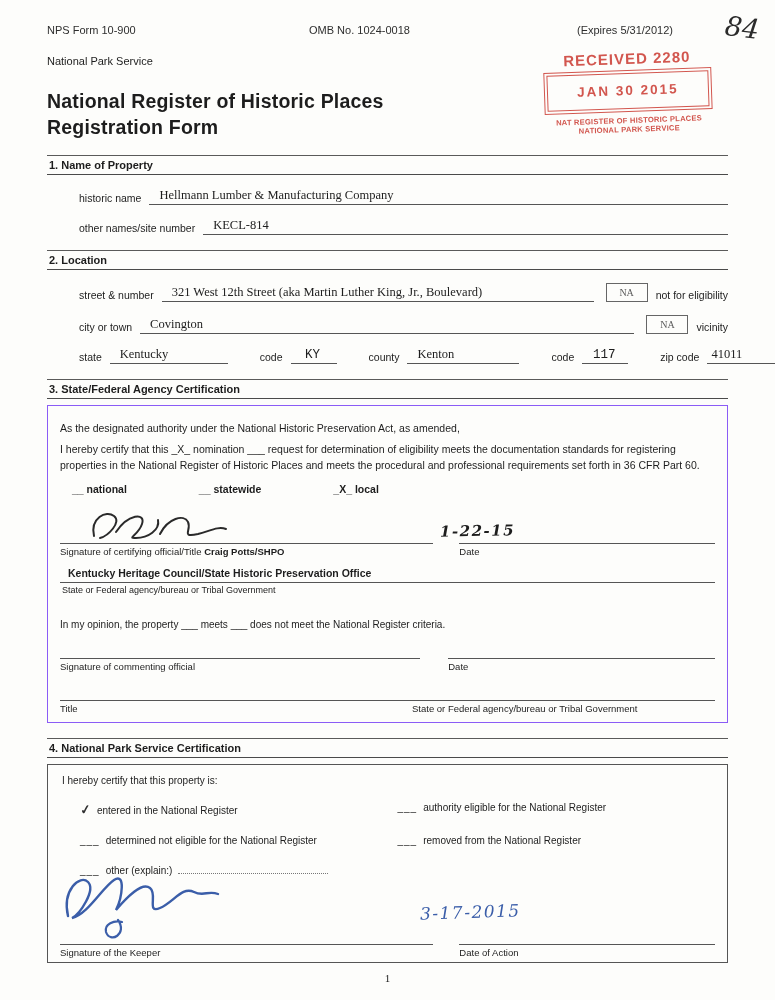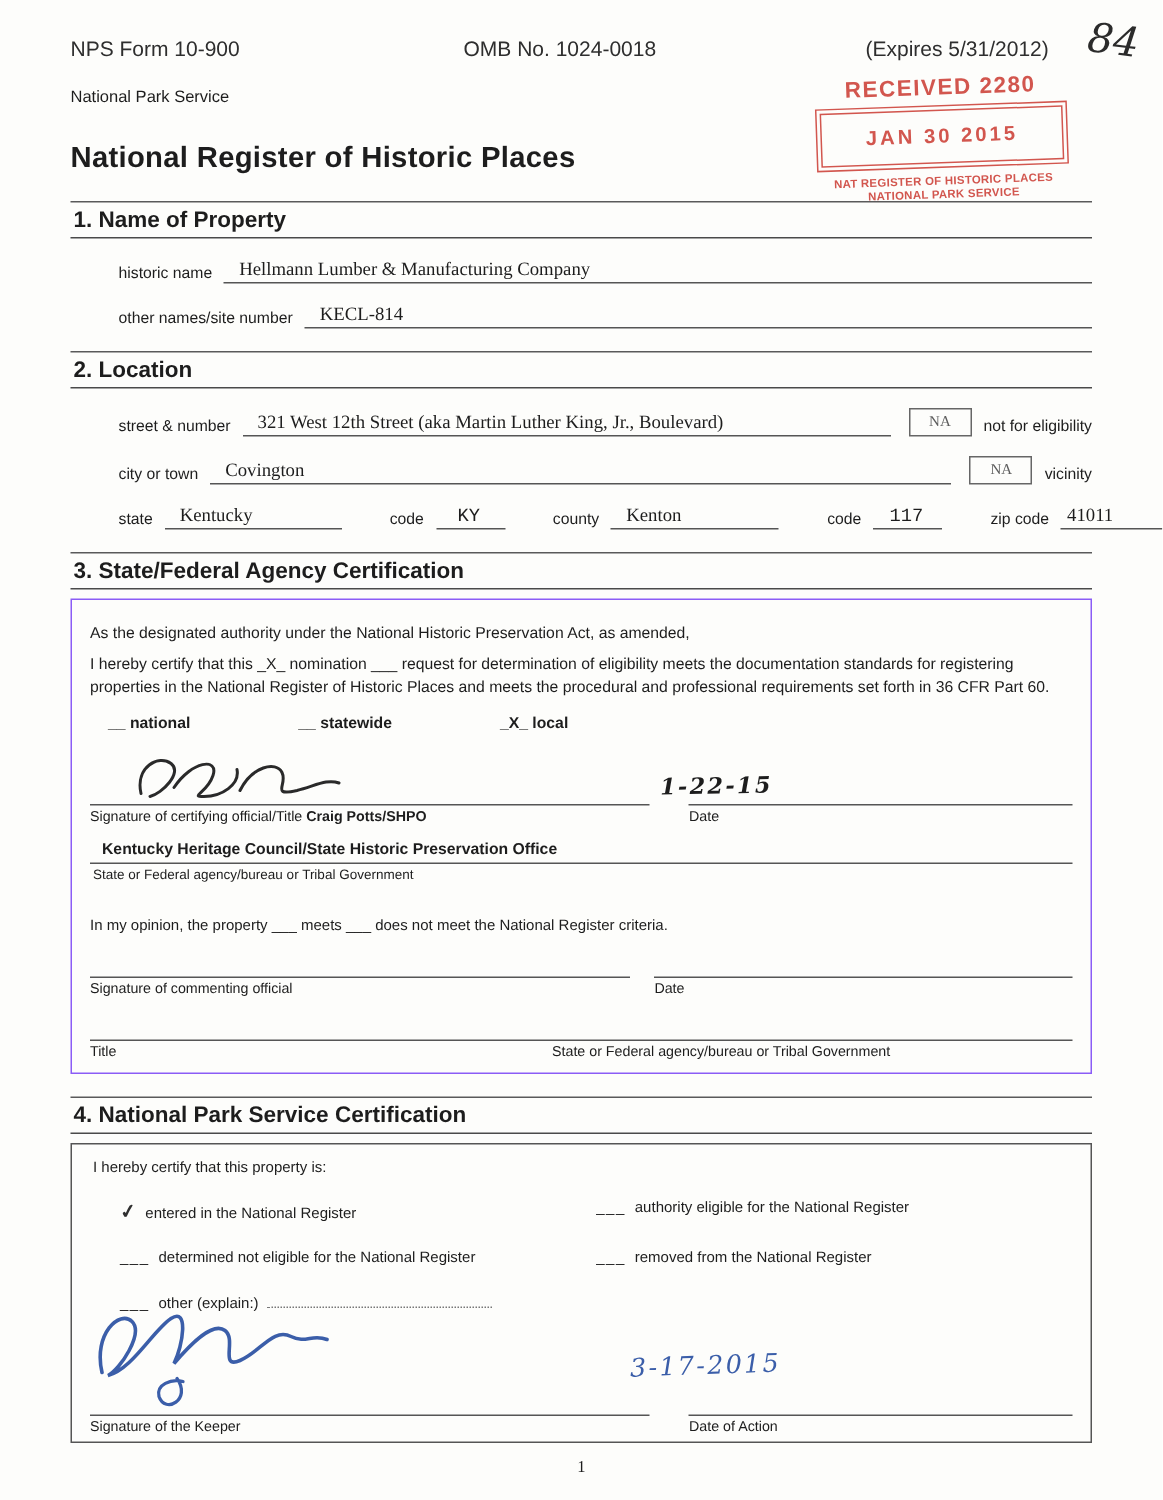--- a/index.html
+++ b/index.html
@@ -4,21 +4,21 @@
 <style>
   * { box-sizing: border-box; }
   html,body { margin:0; padding:0; background:#ffffff; }
   .page {
     width:775px; height:1000px; margin:0 auto; position:relative;
     background:#fdfdfb; color:#1d1d1d; overflow:hidden;
     font-family:"Liberation Sans", sans-serif;
   }
   .content { position:absolute; inset:0; padding:24px 47px 0 47px; }
 
-  .meta-row { display:flex; font-size:14px; color:#2e2e2e; }
+  .meta-row { display:flex; font-size:11px; color:#2e2e2e; }
   .meta-row .m1 { width:262px; }
   .meta-row .m2 { width:268px; }
   .meta-row .m3 { flex:1; }
 
   .hand84 {
     position:absolute; top:12px; right:16px; font-size:27px; color:#2b2b2b;
     font-family:"DejaVu Serif", serif; font-style:italic; transform:rotate(7deg);
   }
 
   .dept { margin-top:18px; font-size:11px; line-height:1.4; }
@@ -29,21 +29,21 @@
   .stamp {
     position:absolute; top:50px; left:536px; width:184px; transform:rotate(-2deg);
     color:#cf4a41; text-align:center; font-weight:bold; opacity:.93;
   }
   .stamp .s1 { font-size:15px; letter-spacing:1px; }
   .stamp .sbox { border:4px double #cf4a41; margin:3px 8px 0; padding:9px 0 10px; font-size:13.5px; letter-spacing:2px; }
   .stamp .s3 { font-size:7.6px; margin-top:4px; letter-spacing:.2px; }
   .stamp .s4 { font-size:7.6px; letter-spacing:.2px; }
 
   .sec-head {
-    margin-top:15px; font-size:15px; font-weight:bold;
+    margin-top:15px; font-size:11px; font-weight:bold;
     border-top:1px solid #5a5a5a; border-bottom:1.6px solid #4a4a4a;
     padding:3px 0 3px 2px;
   }
 
   .field-row { display:flex; align-items:flex-end; font-size:10.5px; margin-top:13px; }
   .label { white-space:nowrap; padding-right:8px; padding-bottom:1px;margin-left:32px; }
   .fill {
     flex:1; border-bottom:1px solid #555; padding:0 4px 1px 10px;
     font-family:"Liberation Serif", serif; font-size:12.5px; white-space:nowrap; overflow:hidden;
   }
@@ -74,26 +74,26 @@
   .sigline-row .col { border-top:1px solid #555; padding-top:2px; font-size:9.5px; }
   .sigline-row .c-sig { flex:0 0 57%; }
   .sigline-row .c-date { flex:1; }
   .bold { font-weight:bold; }
 
   .agency-name { font-weight:bold; font-size:10.5px; margin-top:10px; padding:0 0 3px 8px; border-bottom:1px solid #555; }
   .agency-sub { font-size:9px; margin-top:2px; padding-left:2px; }
 
   .opinion { margin-top:24px; font-size:10px; }
 
-  .comment-row { display:flex; gap:16px; margin-top:28px; }
+  .comment-row { display:flex; gap:28px; margin-top:28px; }
   .comment-row .col { border-top:1px solid #555; padding-top:2px; font-size:9.5px; }
   .comment-row .c1 { flex:0 0 55%; }
   .comment-row .c2 { flex:1; }
 
-  .title-row { display:flex; border-top:1px solid #555; margin-top:28px; padding-top:2px; font-size:9.5px; }
+  .title-row { display:flex; border-top:1px solid #555; margin-top:28px; padding-top:2px; font-size:9.5px;gap:44px; }
   .title-row .t1 { width:308px; }
 
   .box4 { border:1px solid #555; margin-top:6px; padding:8px 12px 4px; font-size:10px; }
   .box4 .intro { margin:2px 0 0 2px; }
   .opts { display:grid; grid-template-columns:1fr 1fr; row-gap:18px; margin:16px 0 0 20px; }
   .opt { display:flex; gap:6px; align-items:baseline; }
   .mark { letter-spacing:1px; white-space:pre; }
   .mark.check { font-size:13px; font-weight:bold; color:#2f2f2f; display:inline-block; transform:rotate(-8deg); letter-spacing:0; }
   .other-line { display:inline-block; width:150px; border-bottom:1px dotted #777; height:10px; }
 
@@ -124,20 +124,21 @@
       <span class="m1">NPS Form 10-900</span>
       <span class="m2">OMB No. 1024-0018</span>
       <span class="m3">(Expires 5/31/2012)</span>
     </div>
 
     <div class="dept">
       <span>National Park Service</span>
     </div>
     <div class="form-title">
       <div>National Register of Historic Places</div>
+      <div>Registration Form</div>
     </div>
 
     <div class="sec-head">1.  Name of Property</div>
     <div class="field-row">
       <span class="label">historic name</span>
       <span class="fill">Hellmann Lumber &amp; Manufacturing Company</span>
     </div>
     <div class="field-row">
       <span class="label">other names/site number</span>
       <span class="fill">KECL-814</span>

